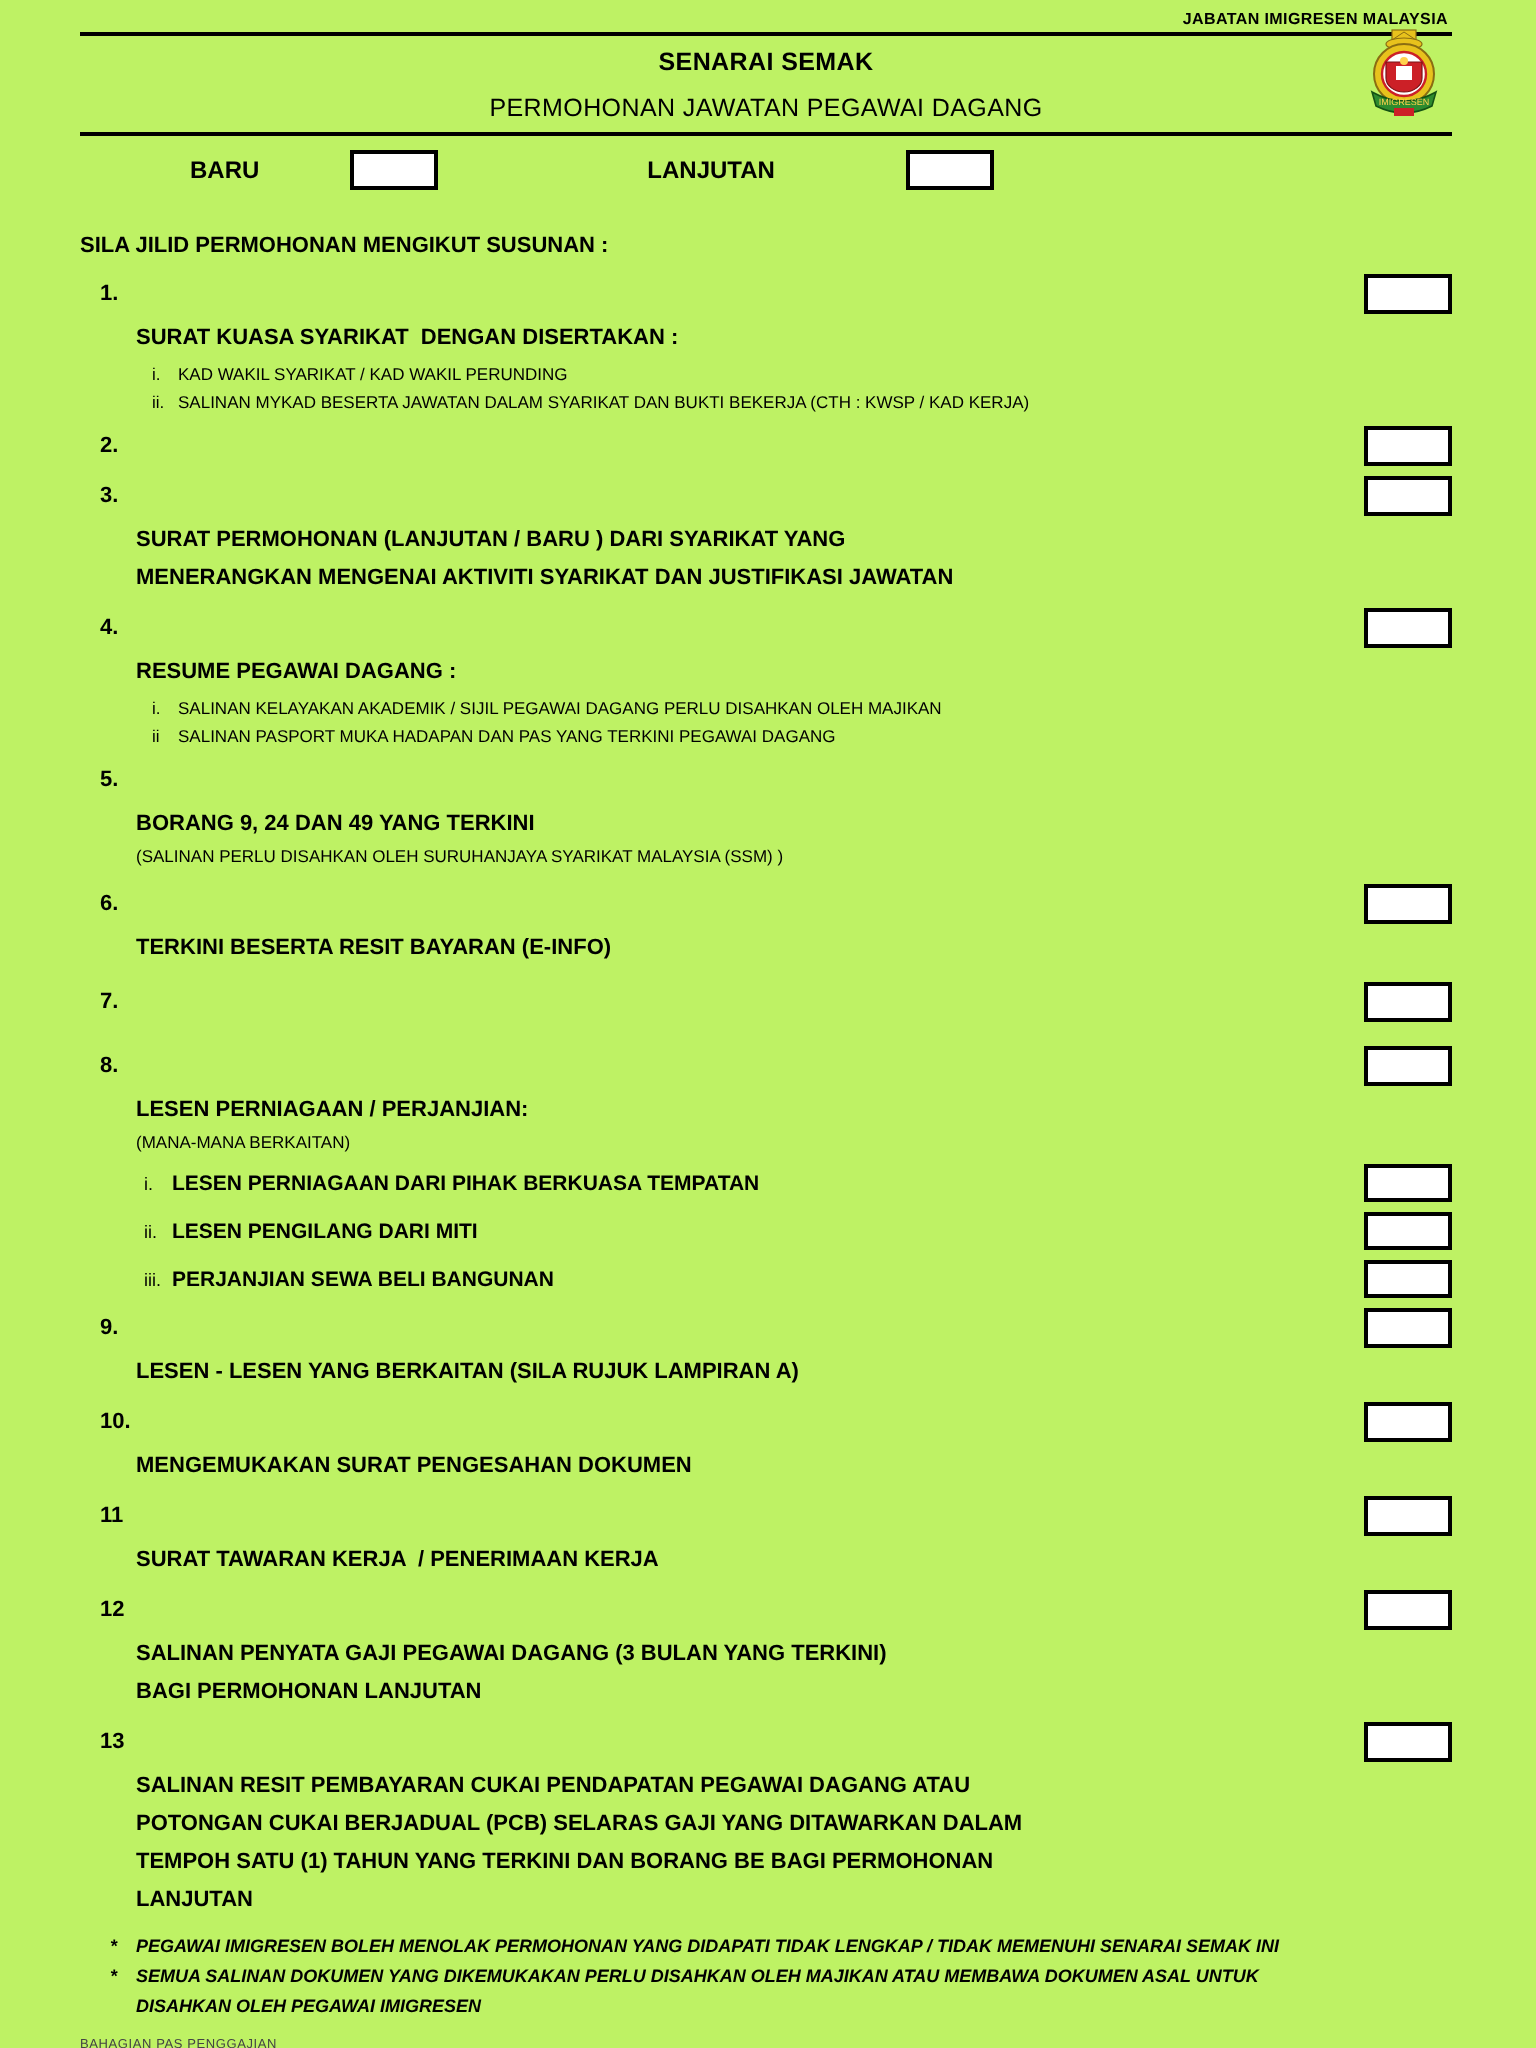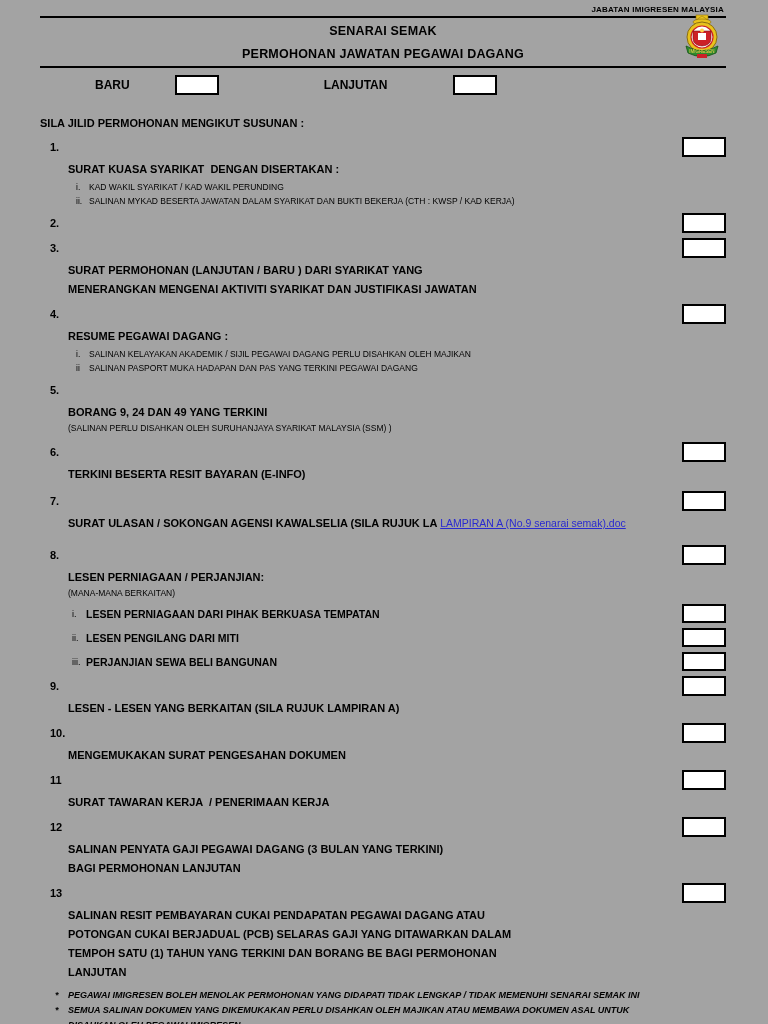--- a/index.html
+++ b/index.html
@@ -1,26 +1,26 @@
 <!DOCTYPE html>
 <html><head>
 <meta charset="utf-8">
 <style>
   html,body{margin:0;padding:0;background:#ffffff;}
   .page{
-    position:relative; width:768px; height:1024px; background:#a3a3a3;
+    position:relative; width:768px; height:1024px; background:#bef264;
     font-family:"Liberation Sans","DejaVu Sans",sans-serif; color:#000;
     box-sizing:border-box; padding:2px 42px 0 40px; overflow:hidden;
   }
   .agency{ text-align:right; font-size:8px; font-weight:bold; padding:3px 2px 2px 0; letter-spacing:.2px; }
   .rule{ border:0; border-top:2.5px solid #000; margin:0; }
   .rule-footer{ border-top:2px solid #000; }
   .title-block{ text-align:center; padding:6px 0 5px 0; }
   .doc-title{ font-size:12.5px; font-weight:bold; letter-spacing:.2px; }
-  .doc-subtitle{ font-size:12.5px; font-weight:bold; letter-spacing:.2px; margin-top:9px; }
+  .doc-subtitle{ font-size:12.5px; font-weight:normal; letter-spacing:.2px; margin-top:9px; }
   .logo{ position:absolute; top:13px; right:30px; width:72px; height:50px; }
   .type-row{ display:flex; align-items:center; margin-top:6px; height:22px; font-weight:bold; font-size:12px; }
   .type-label-1{ margin-left:55px; }
   .type-box-1{ margin-left:45px; }
   .type-label-2{ margin-left:105px; }
   .type-box-2{ margin-left:66px; }
   .cbox{ width:44px; height:20px; box-sizing:border-box; border:2.5px solid #000; background:#fff; flex:0 0 auto; }
   .instruction{ margin-top:20px; font-size:11px; font-weight:bold; line-height:14px; }
   .item{ display:flex; align-items:flex-start; margin-top:6px; }
   .item-num{ flex:0 0 28px; box-sizing:border-box; padding-left:10px; font-size:11px; font-weight:bold; line-height:19px; }
@@ -137,23 +137,20 @@
       </div>
       <div class="item" style="margin-top: 9px;">
         <span class="item-num">6.</span>
         <div class="item-body">
           <div class="item-line">TERKINI BESERTA RESIT BAYARAN (E-INFO)</div>
         </div>
         <span class="cbox"></span>
       </div>
       <div class="item" style="margin-top: 8px;">
         <span class="item-num">7.</span>
-        <div class="item-body">
-          <div class="item-line">SURAT ULASAN / SOKONGAN AGENSI KAWALSELIA (SILA RUJUK LA <a class="doc-link" href="#">LAMPIRAN A (No.9 senarai semak).doc</a></div>
-        </div>
         <span class="cbox"></span>
       </div>
       <div class="item" style="margin-top: 13px;">
         <span class="item-num">8.</span>
         <div class="item-body">
           <div class="item-line">LESEN PERNIAGAAN / PERJANJIAN:</div>
           <div class="item-note">(MANA-MANA BERKAITAN)</div>
         </div>
         <span class="cbox"></span>
       </div>

